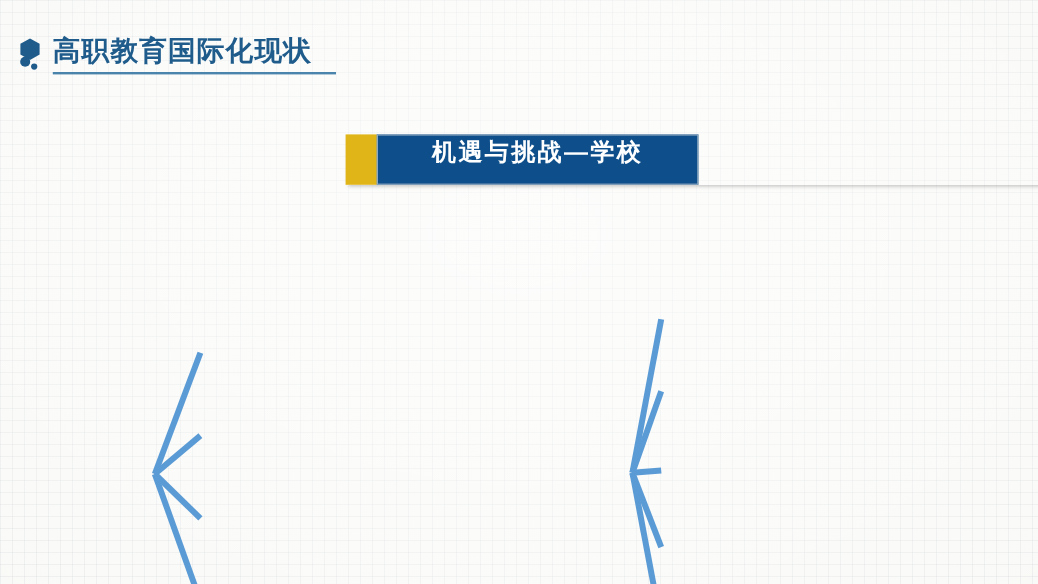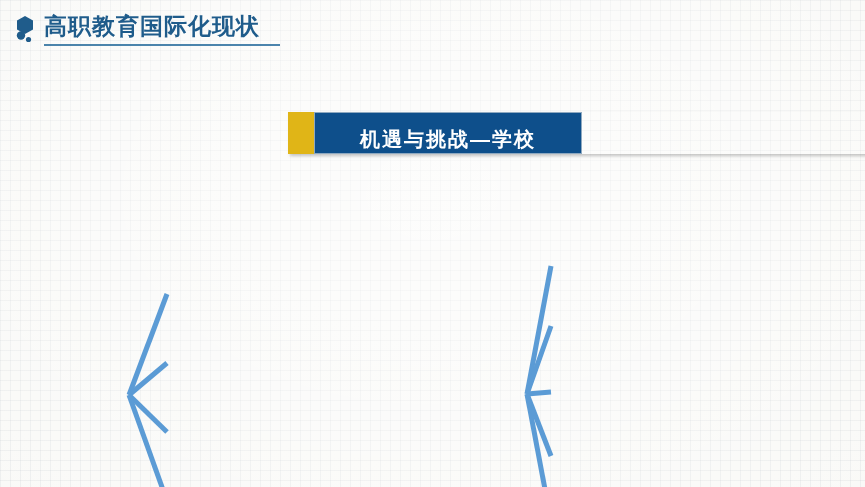--- a/index.html
+++ b/index.html
@@ -26,21 +26,21 @@
     inset: 0;
     background: radial-gradient(ellipse at 50% 40%, rgba(255,255,255,0.72) 0%, rgba(255,255,255,0.55) 55%, rgba(255,255,255,0.30) 100%);
     pointer-events: none;
     z-index: 0;
   }
   #slide > * { position: relative; z-index: 1; }
 
   
   .slide-header {
     position: absolute;
-    left: 0; top: 0;
+    left: 0; top: 16px;
     width: 865px;
     height: 52px;
   }
   .header-icon {
     position: absolute;
     left: 12px; top: 14px;
     width: 30px; height: 30px;
   }
   .page-title {
     position: absolute;
@@ -71,21 +71,21 @@
     box-shadow: 2px 2px 3px rgba(90,90,90,0.35);
   }
   .banner-accent {
     width: 26px;
     background: #e0b517;
   }
   .banner-main {
     width: 266px;
     background: #0e4f8b;
     display: flex;
-    align-items: flex-end;
+    align-items: flex-start;
     justify-content: center;
     border: 1px solid #8fa9c0;
   }
   .banner-text {
     color: #ffffff;
     font-size: 20px;
     font-weight: bold;
     letter-spacing: 2px;
     white-space: nowrap;
   }

